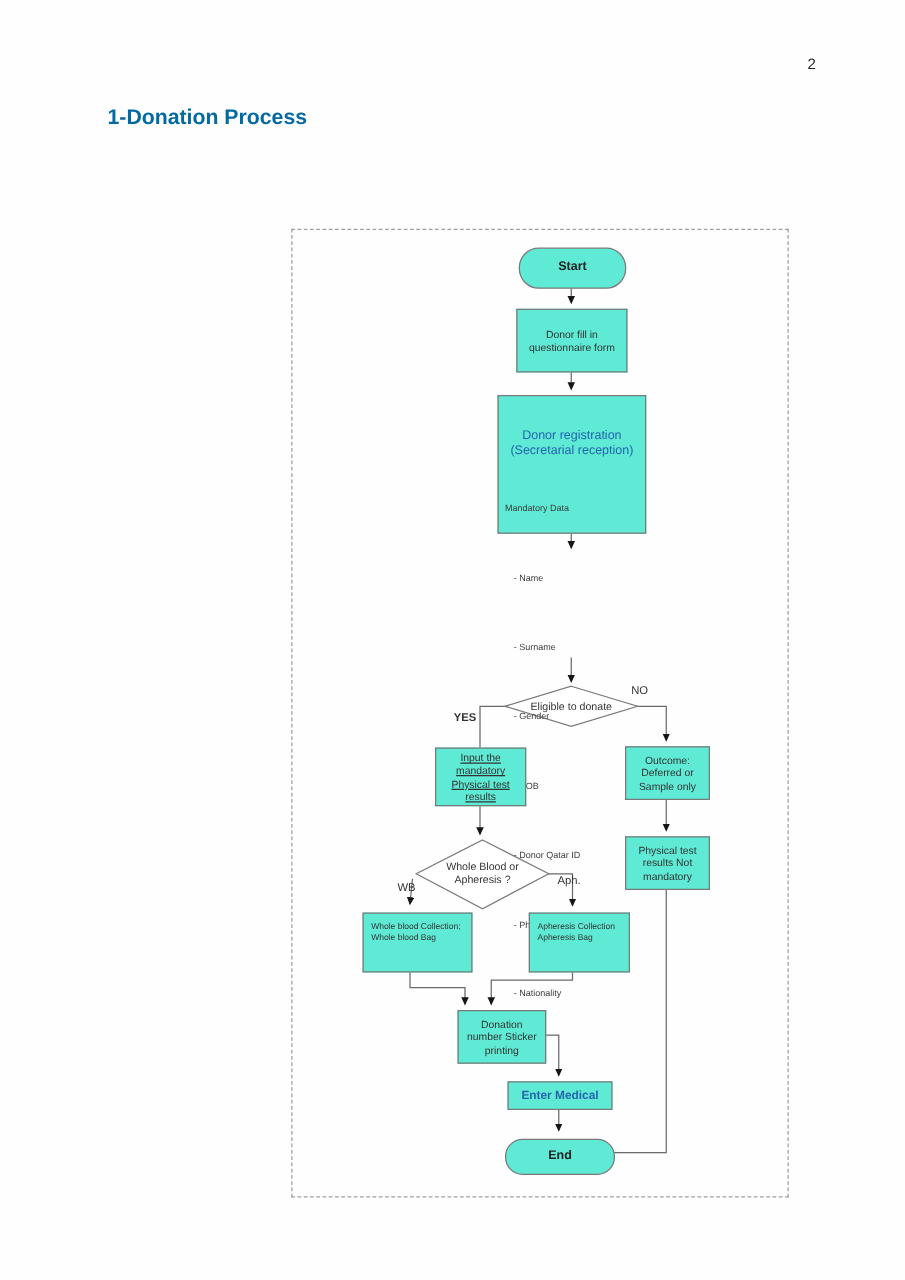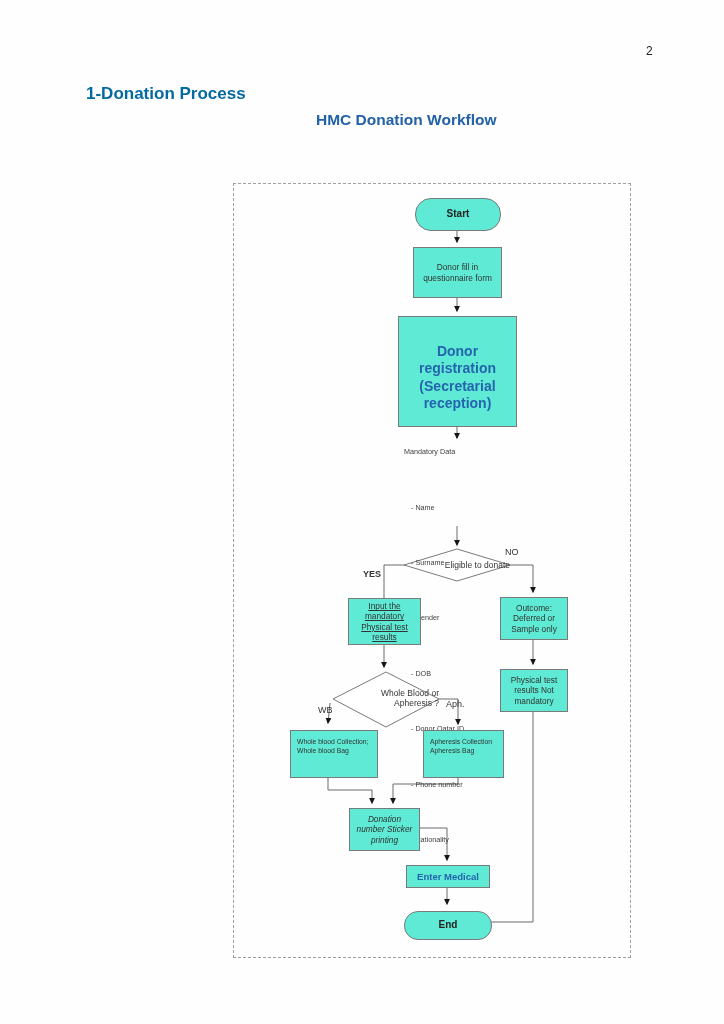--- a/index.html
+++ b/index.html
@@ -16,38 +16,37 @@
   .shape{fill:#ffffff;stroke:#7a7a7a;stroke-width:1;}
   .node{
     position:absolute;background:#5eead4;border:1px solid #7a7a7a;color:#333;
     display:flex;align-items:center;justify-content:center;text-align:center;
     white-space:pre-line;line-height:1.22;
   }
   .oval{border-radius:16px;font-weight:bold;font-size:10px;color:#222;}
   .small{font-size:8.3px;}
   .tiny{font-size:6.8px;justify-content:flex-start;align-items:flex-start;text-align:left;padding:6px 0 0 6px;line-height:1.35;}
   .bigbox{display:block;text-align:center;}
-  .node-title{margin-top:6px;font-size:14px;font-weight:bold;color:#2565ae;white-space:pre-line;line-height:1.25;}
+  .node-title{margin-top:6px;font-size:10px;font-weight:normal;color:#2565ae;white-space:pre-line;line-height:1.25;}
   .node-list{margin-top:8px;padding-left:5px;font-size:7.2px;color:#3c3c3c;text-align:left;line-height:1.14;}
   .node-list .hdr{padding-left:0;}
   .node-list .it{padding-left:7px;margin-top:39px;}
   .node-list.loose{line-height:1.45;margin-top:12px;padding-left:4px;}
   .node-list.loose .it{padding-left:0;}
-  .dtext{position:absolute;font-size:8.5px;color:#333;text-align:right;white-space:pre-line;line-height:1.2;background:transparent;border:none;}
+  .dtext{position:absolute;font-size:8.5px;color:#333;text-align:center;white-space:pre-line;line-height:1.2;background:transparent;border:none;}
   .edge-label{position:absolute;font-size:9px;color:#333;}
   .enter{font-weight:bold;font-size:9.5px;color:#2565ae;}
 </style>
 </head>
 <body>
 
 <div class="page">
 
   <div class="page-number">2</div>
   <div class="h1">1-Donation Process</div>
-  <div class="h2">HMC Donation Workflow</div>
 
   <div class="frame"></div>
 
   <svg class="wires" width="724" height="1024">
     <defs>
       <marker id="arw" markerWidth="8" markerHeight="8" refX="5.2" refY="3" orient="auto">
         <path d="M0,0 L6.5,3 L0,6 Z" fill="#161616"></path>
       </marker>
     </defs>
     <polyline class="wire" points="457,229 457,242" marker-end="url(#arw)"></polyline>
@@ -111,21 +110,21 @@
 Apheresis ?</div>
   <div class="edge-label" style="left:318px;top:705px;">WB</div>
   <div class="edge-label" style="left:446px;top:699px;">Aph.</div>
 
   <div class="node tiny" style="left:290px;top:730px;width:80px;height:40px;">Whole blood Collection;
 Whole blood Bag</div>
 
   <div class="node tiny" style="left:423px;top:730px;width:73px;height:40px;">Apheresis Collection
 Apheresis Bag</div>
 
-  <div class="node small" style="left:349px;top:808px;width:69px;height:41px;font-style:italic;">Donation
+  <div class="node small" style="left:366px;top:808px;width:69px;height:41px;">Donation
 number Sticker
 printing</div>
 
   <div class="node enter" style="left:406px;top:865px;width:82px;height:21px;">Enter Medical</div>
 
   <div class="node oval" style="left:404px;top:911px;width:86px;height:27px;border-radius:14px;">End</div>
 
 </div>
 
 </body></html>

